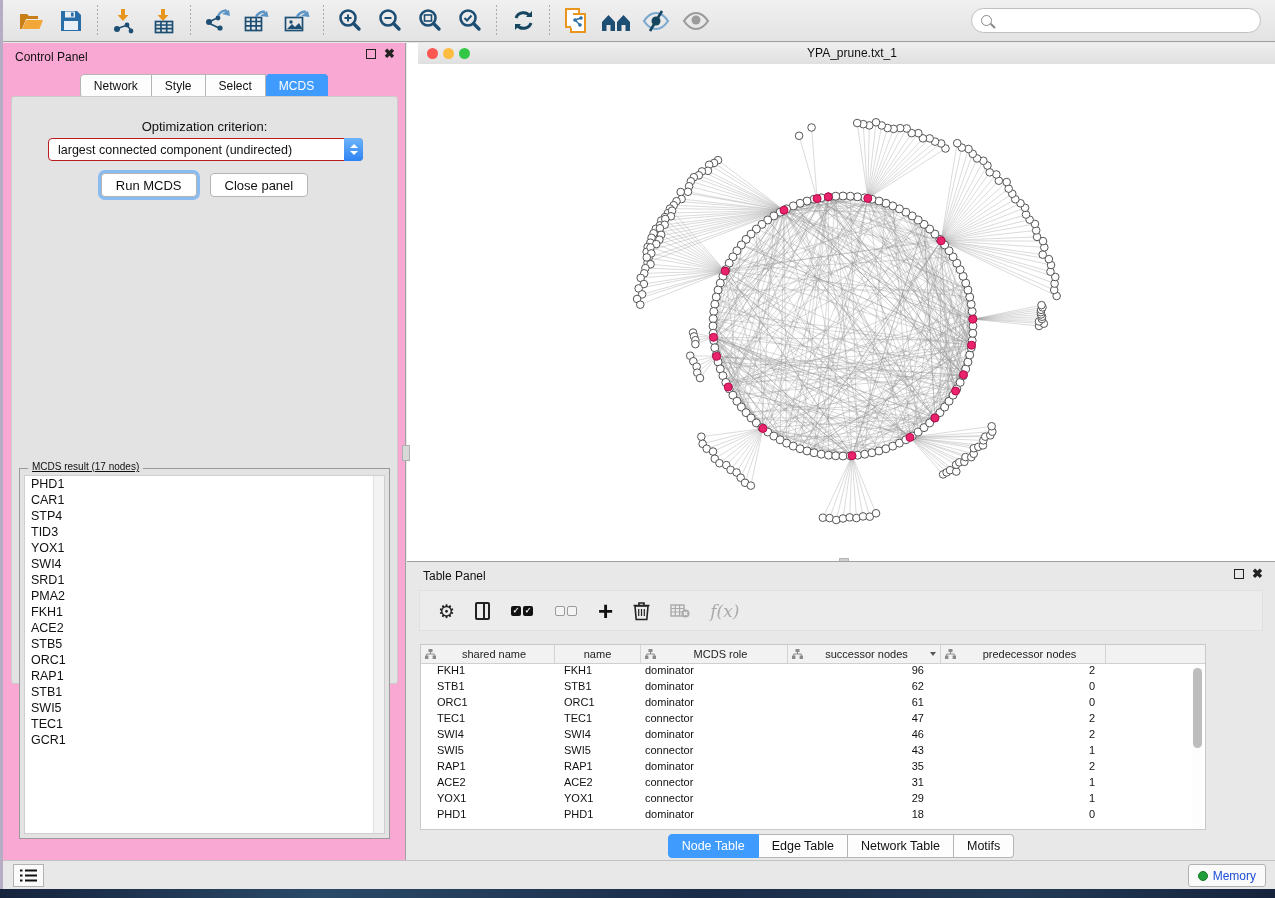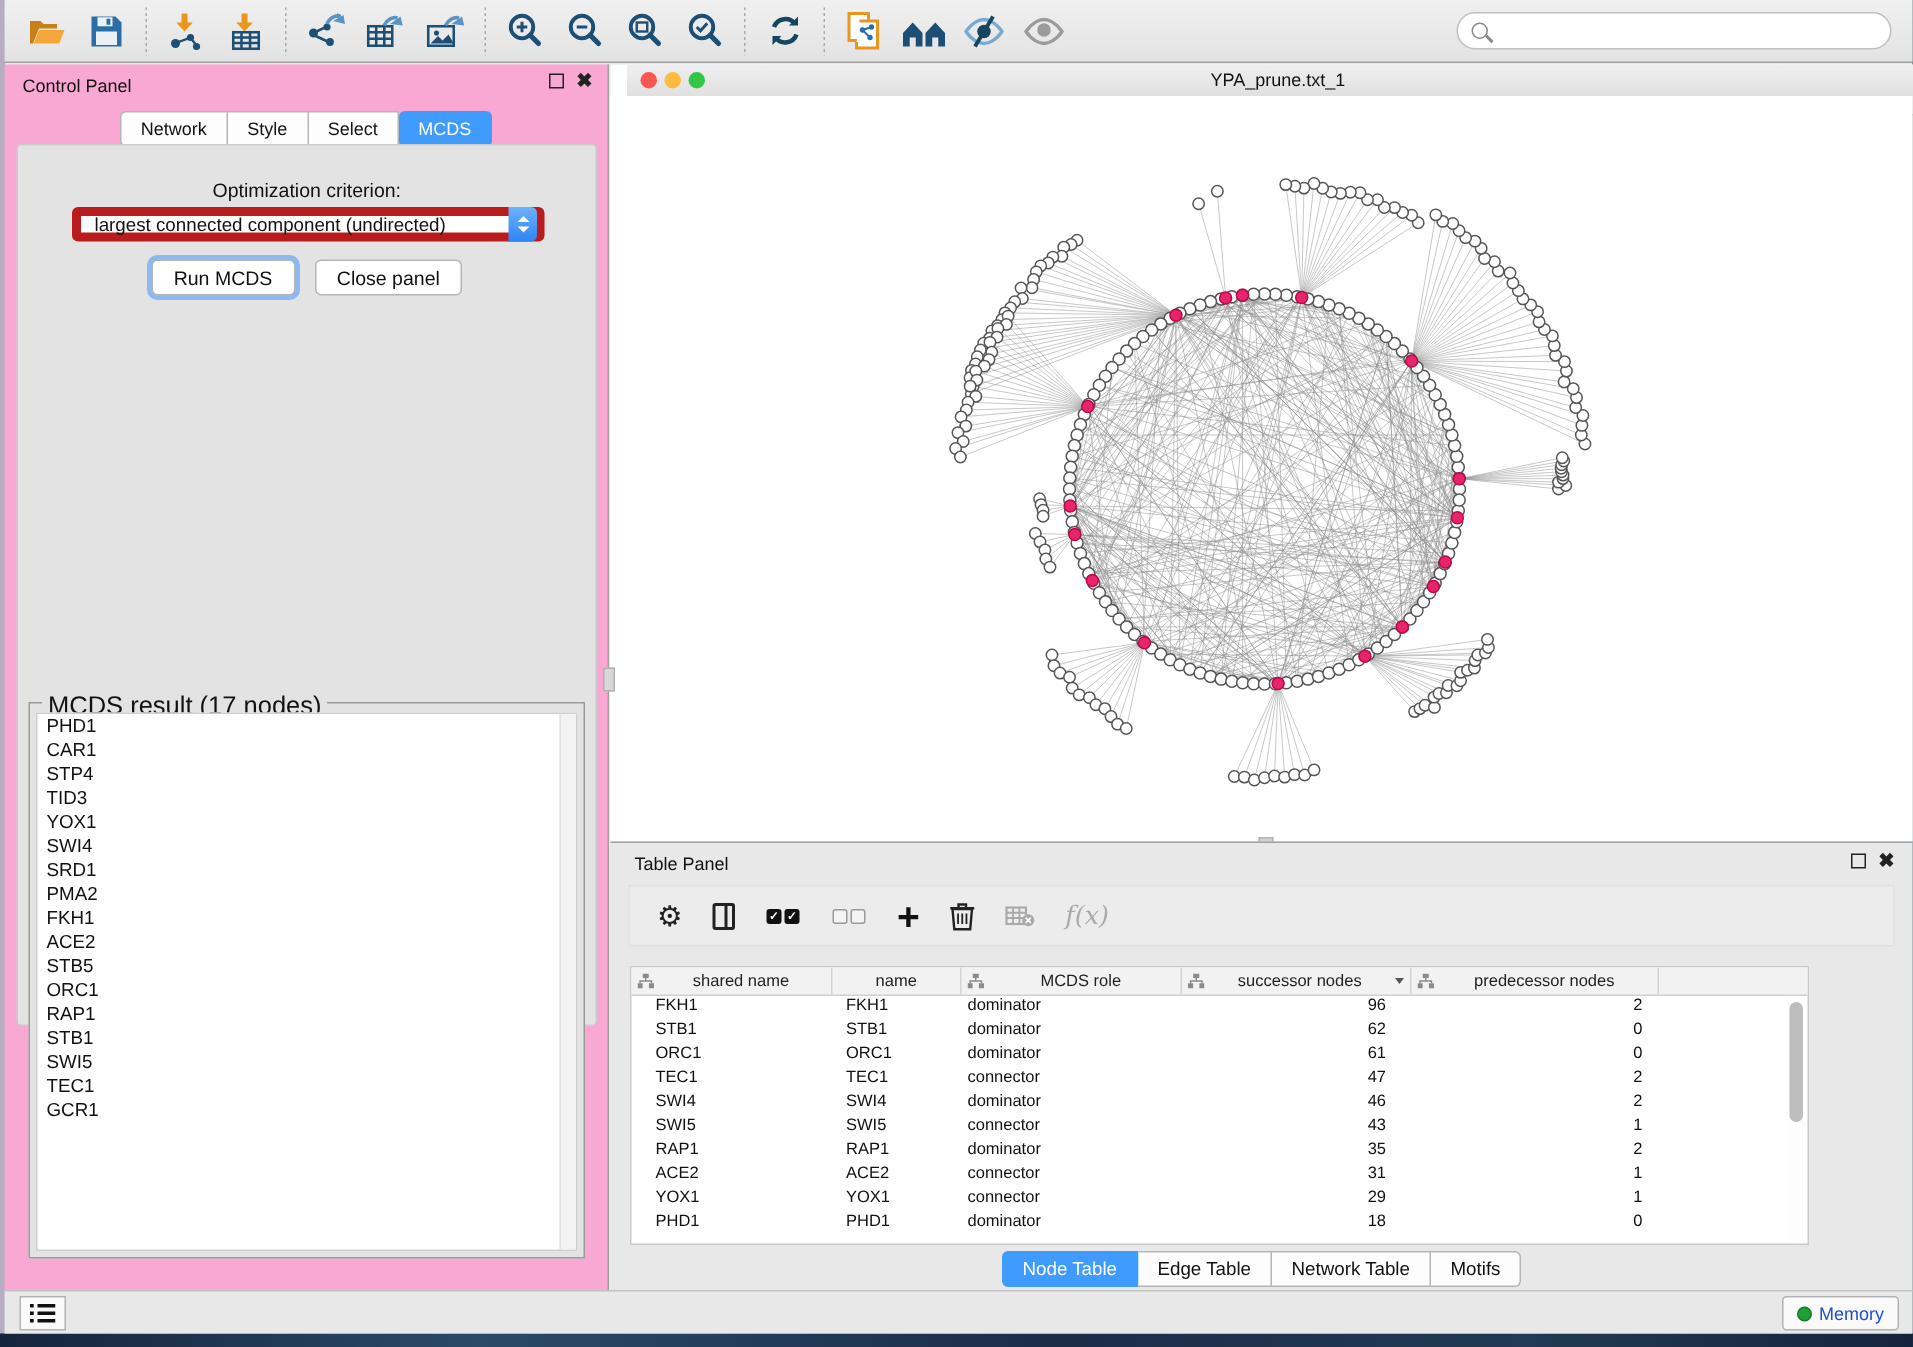--- a/index.html
+++ b/index.html
@@ -35,34 +35,34 @@
   .close-ico{font-size:13px;font-weight:bold;color:#222;line-height:10px;}
   #cp-tabs{position:absolute;left:0;top:31px;width:100%;display:flex;justify-content:center;}
   .cp-tab{font-size:12px;color:#111;background:#fdfdfd;border:1px solid #b5b5b5;border-left:none;
     padding:4px 13px;}
   .cp-tab:first-child{border-left:1px solid #b5b5b5;border-radius:4px 0 0 4px;}
   .cp-tab.active{background:#3f9bfd;color:#fff;border-color:#3f9bfd;border-radius:4px;}
   #cp-content{position:absolute;left:8px;top:53px;width:387px;height:588px;
     background:#e3e3e3;border:1px solid #cbcbcb;border-radius:3px;}
   #opt-label{position:absolute;left:0;top:22px;width:100%;text-align:center;font-size:13px;color:#111;}
   #criterion-select{position:absolute;left:36px;top:41px;width:315px;height:23px;background:#fff;
-    border:6px solid #b91c1c;border-radius:4px;display:flex;align-items:center;}
+    border:1px solid #b91c1c;border-radius:4px;display:flex;align-items:center;}
   #criterion-select .sel-text{flex:1;font-size:12.5px;padding-left:9px;color:#111;white-space:nowrap;}
   .stepper{width:19px;height:23px;margin-right:-1px;border-radius:0 4px 4px 0;
     background:linear-gradient(#6db3fb,#2f84f4);display:flex;flex-direction:column;
     align-items:center;justify-content:center;gap:3px;}
   .tri-up{width:0;height:0;border-left:4px solid transparent;border-right:4px solid transparent;border-bottom:4px solid #fff;}
   .tri-down{width:0;height:0;border-left:4px solid transparent;border-right:4px solid transparent;border-top:4px solid #fff;}
   #cp-buttons{position:absolute;left:0;top:76px;width:100%;display:flex;justify-content:center;gap:13px;}
   .btn{font-size:13px;color:#111;background:#fff;border:1px solid #b5b5b5;border-radius:4px;
     padding:3px 14px;height:24px;}
   .btn.focused{box-shadow:0 0 0 3px rgba(63,155,253,.55);}
   #mcds-group{position:absolute;left:7px;top:371px;width:371px;height:371px;
     border:1px solid #9a9a9a;background:#e3e3e3;}
-  #mcds-group-title{position:absolute;left:8px;top:-8px;background:#e3e3e3;padding:0 4px;font-size:17px;color:#111;text-decoration:underline;}
+  #mcds-group-title{position:absolute;left:8px;top:-8px;background:#e3e3e3;padding:0 4px;font-size:10px;color:#111;text-decoration:underline;}
   #mcds-list{position:absolute;left:4px;top:6px;right:4px;bottom:4px;background:#fff;
     border:1px solid #cfcfcf;overflow:hidden;}
   #mcds-list .item{font-size:12.5px;line-height:16px;padding-left:6px;color:#111;}
   #mcds-scroll{position:absolute;right:0;top:0;width:11px;height:100%;background:#f3f3f3;border-left:1px solid #e2e2e2;}
 
   
   #network-window{position:absolute;left:404px;top:43px;width:868px;height:518px;background:#fff;}
   #net-titlebar{position:absolute;left:0;top:0;width:100%;height:34px;
     background:linear-gradient(#efefef,#d7d7d7);border-bottom:1px solid #aaa;margin-left:11px;}
   .traffic{position:absolute;top:5px;width:11px;height:11px;border-radius:50%;}

